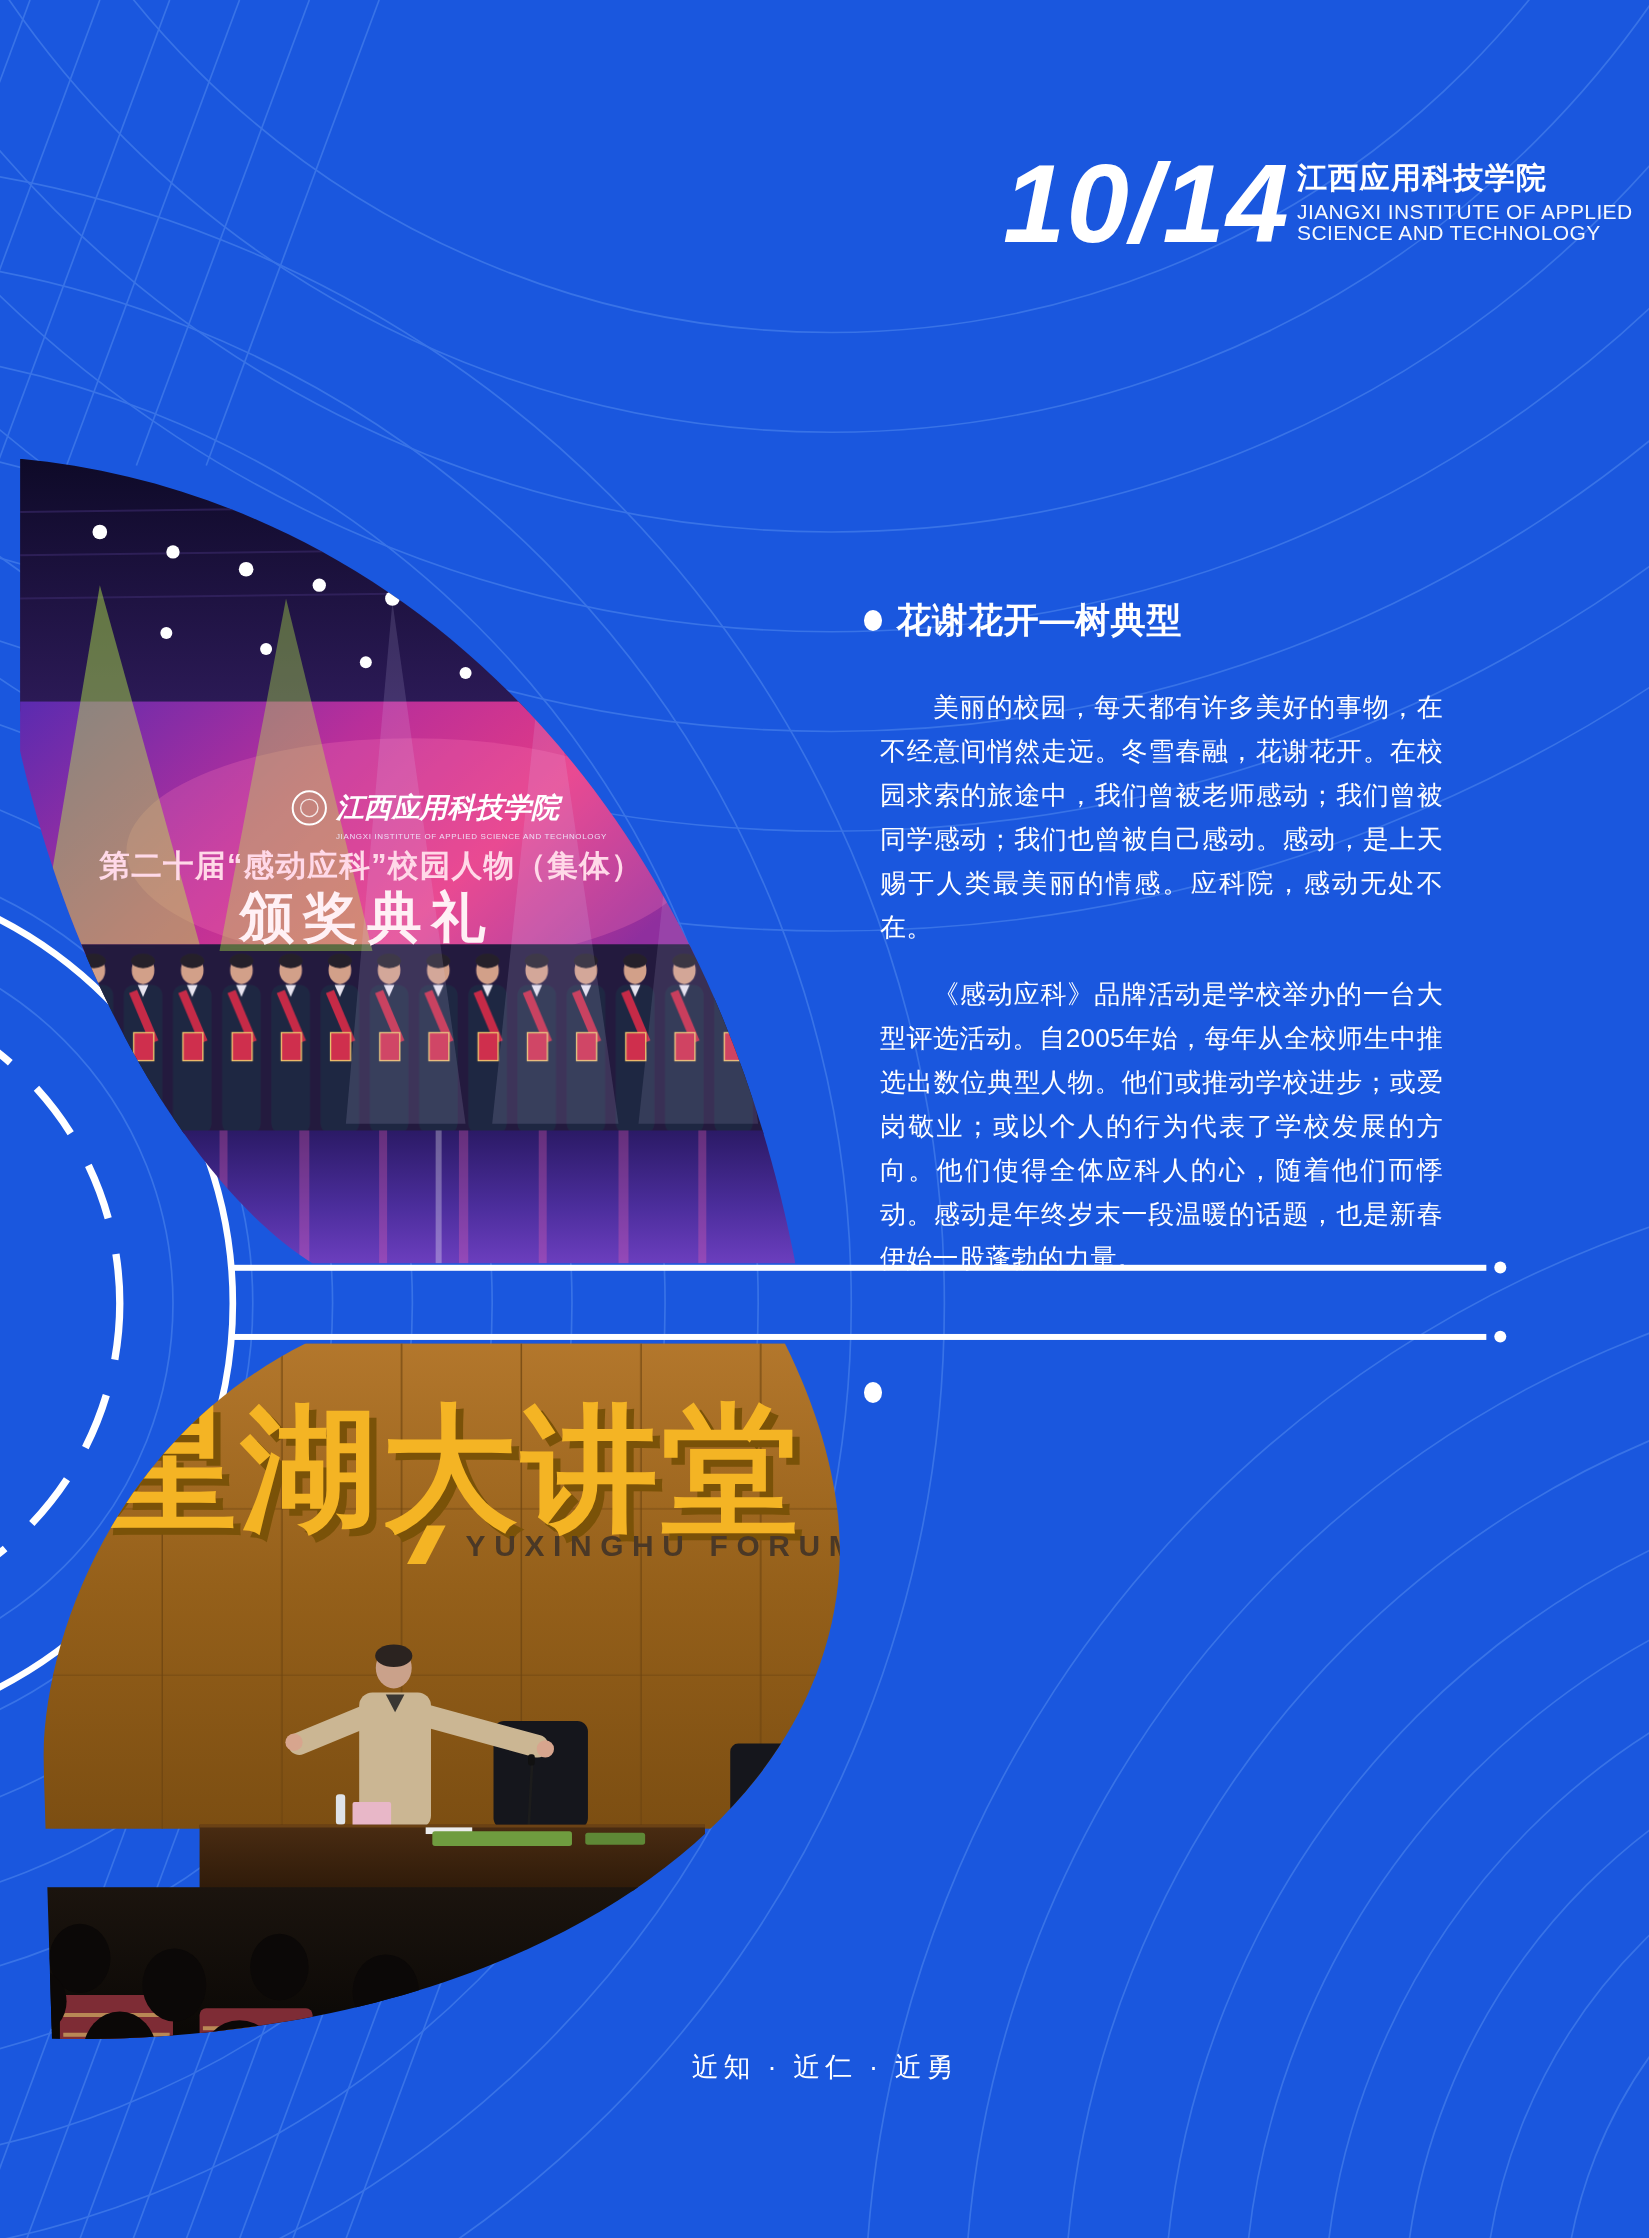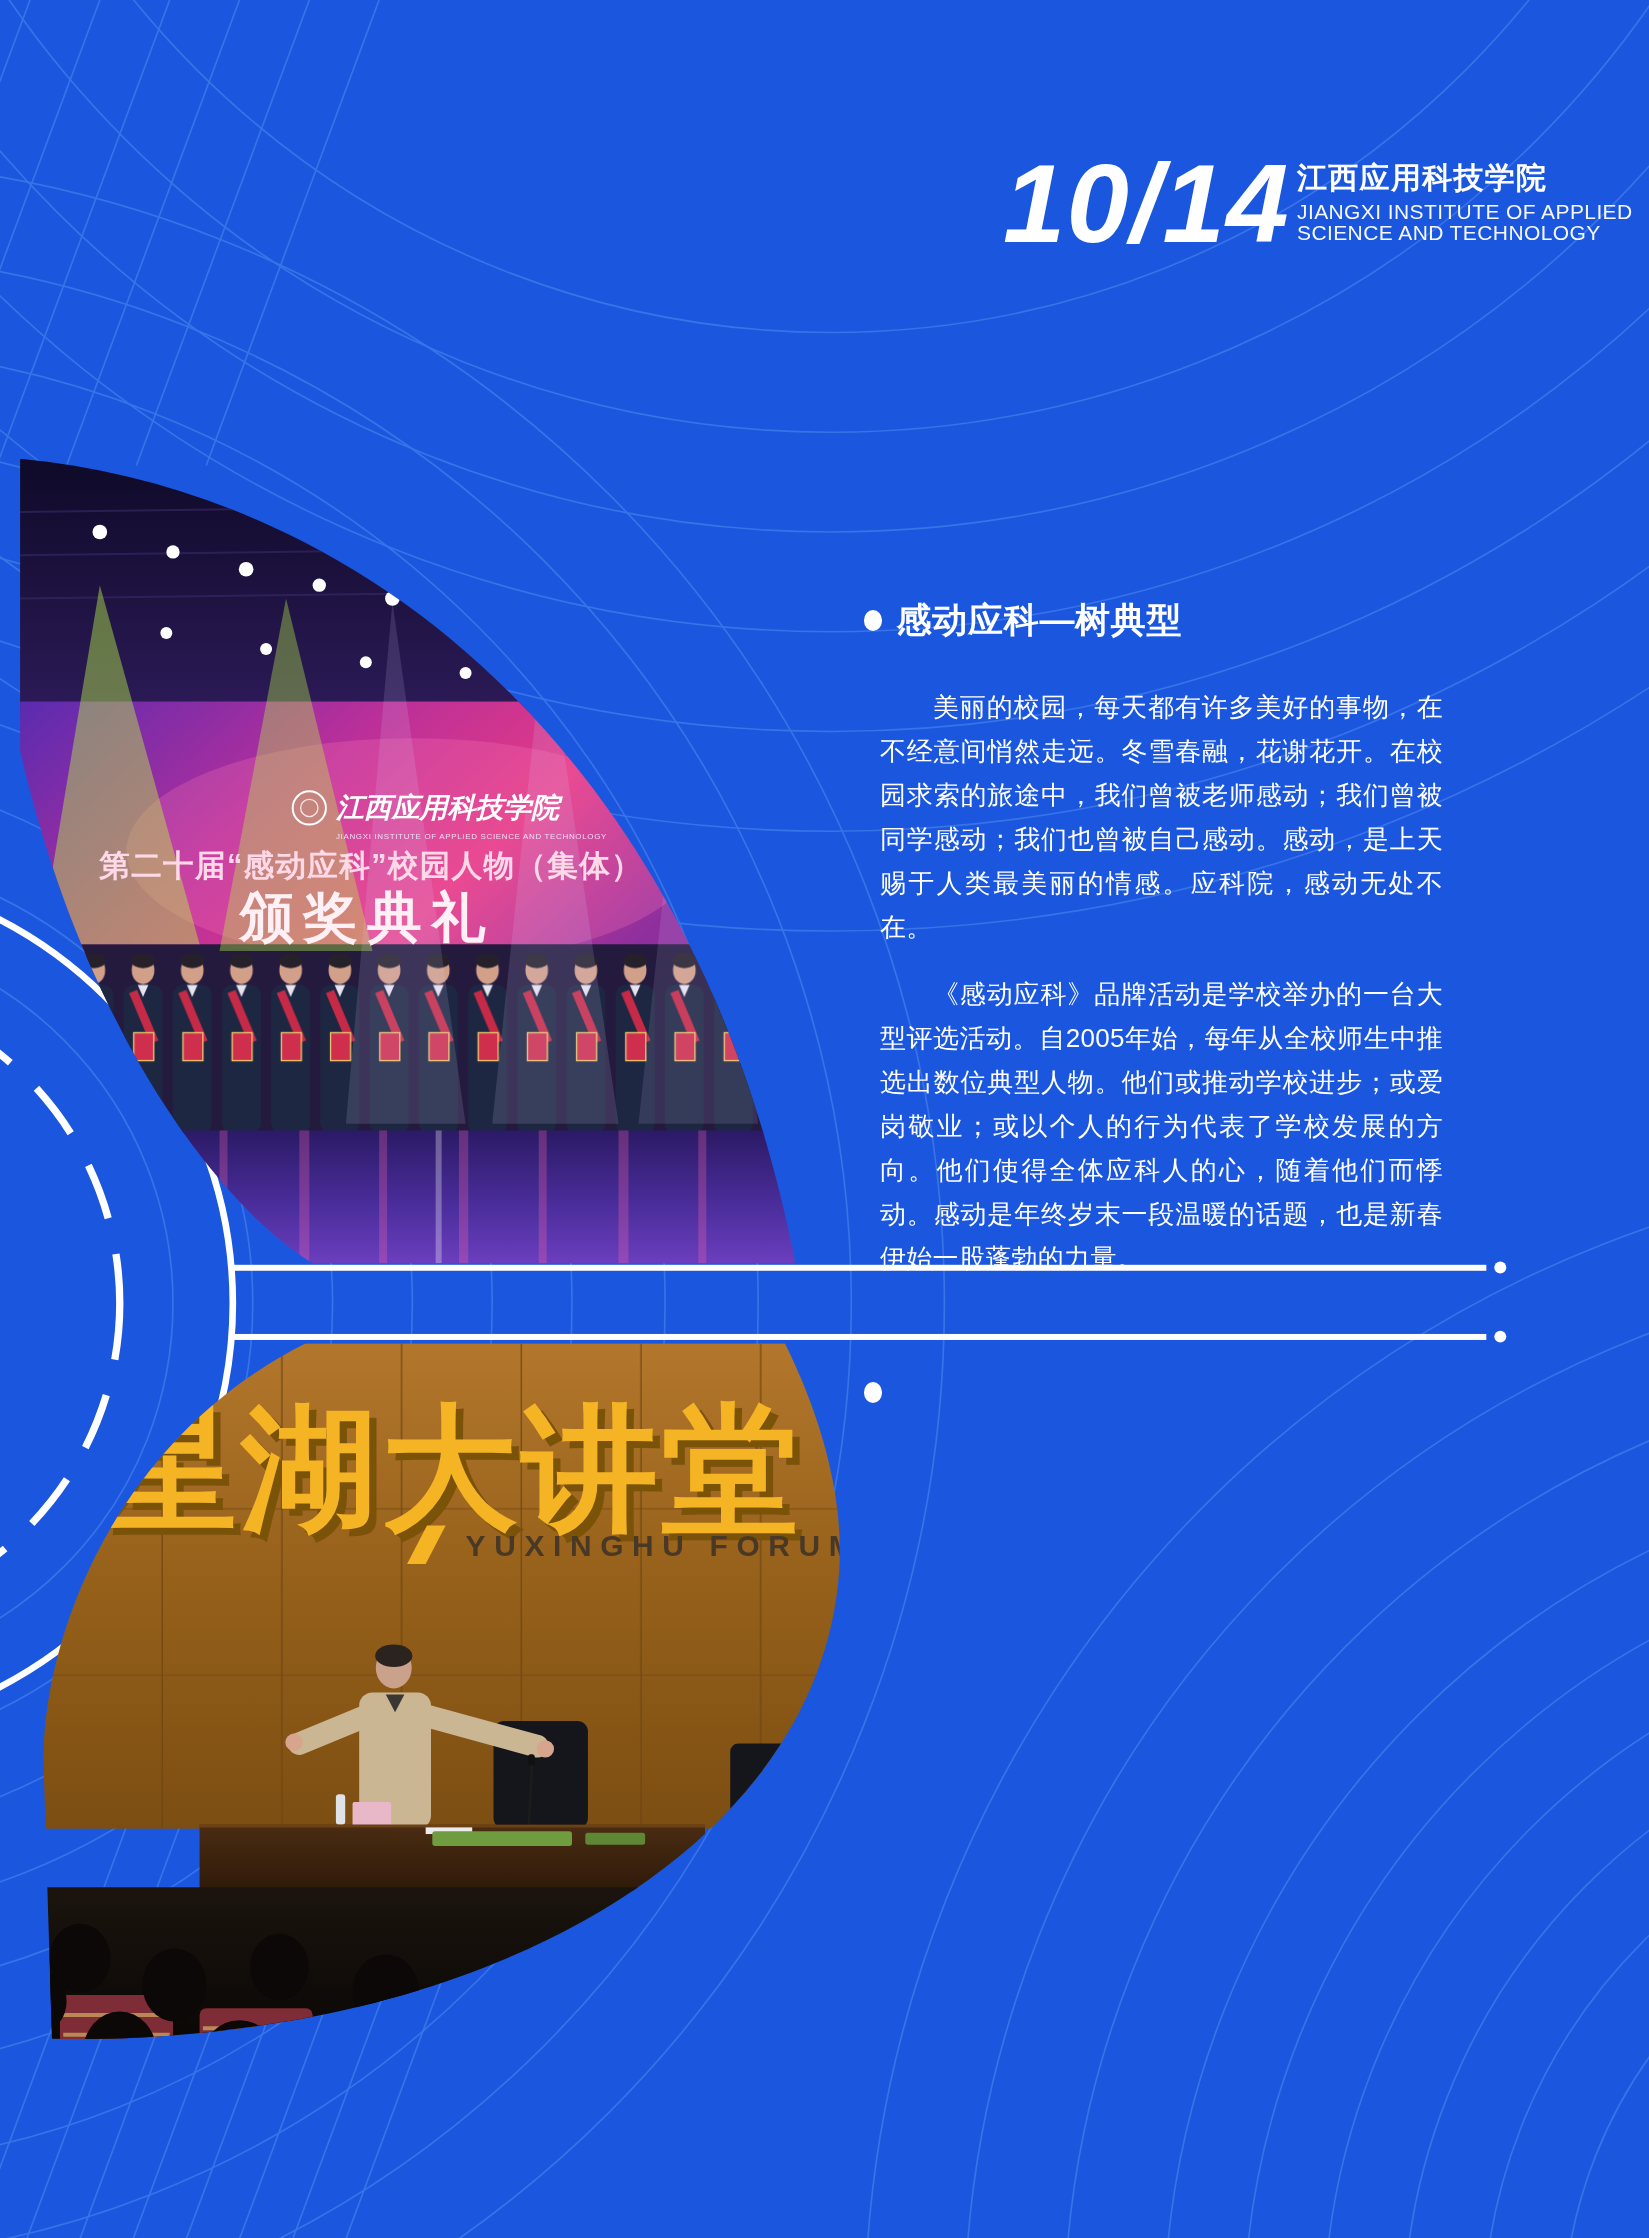--- a/index.html
+++ b/index.html
@@ -275,27 +275,28 @@
     <div class="cn">江西应用科技学院</div>
     <div class="en">
       <div>JIANGXI INSTITUTE OF APPLIED</div>
       <div>SCIENCE AND TECHNOLOGY</div>
     </div>
   </div>
 
   <div class="section s1">
     <div class="sec-head">
       <span class="bullet"></span>
-      <h2>感动应科—树典型</h2>
+      <h2>花谢花开—树典型</h2>
     </div>
     <p>美丽的校园，每天都有许多美好的事物，在不经意间悄然走远。冬雪春融，花谢花开。在校园求索的旅途中，我们曾被老师感动；我们曾被同学感动；我们也曾被自己感动。感动，是上天赐于人类最美丽的情感。应科院，感动无处不在。</p>
     <p>《感动应科》品牌活动是学校举办的一台大型评选活动。自2005年始，每年从全校师生中推选出数位典型人物。他们或推动学校进步；或爱岗敬业；或以个人的行为代表了学校发展的方向。他们使得全体应科人的心，随着他们而悸动。感动是年终岁末一段温暖的话题，也是新春伊始一股蓬勃的力量。</p>
   </div>
 
   <div class="section s2">
     <div class="sec-head">
       <span class="bullet"></span>
     </div>
   </div>
 
+  <div class="motto">近知 · 近仁 · 近勇</div>
 
 </div>
 
 
 </body></html>

